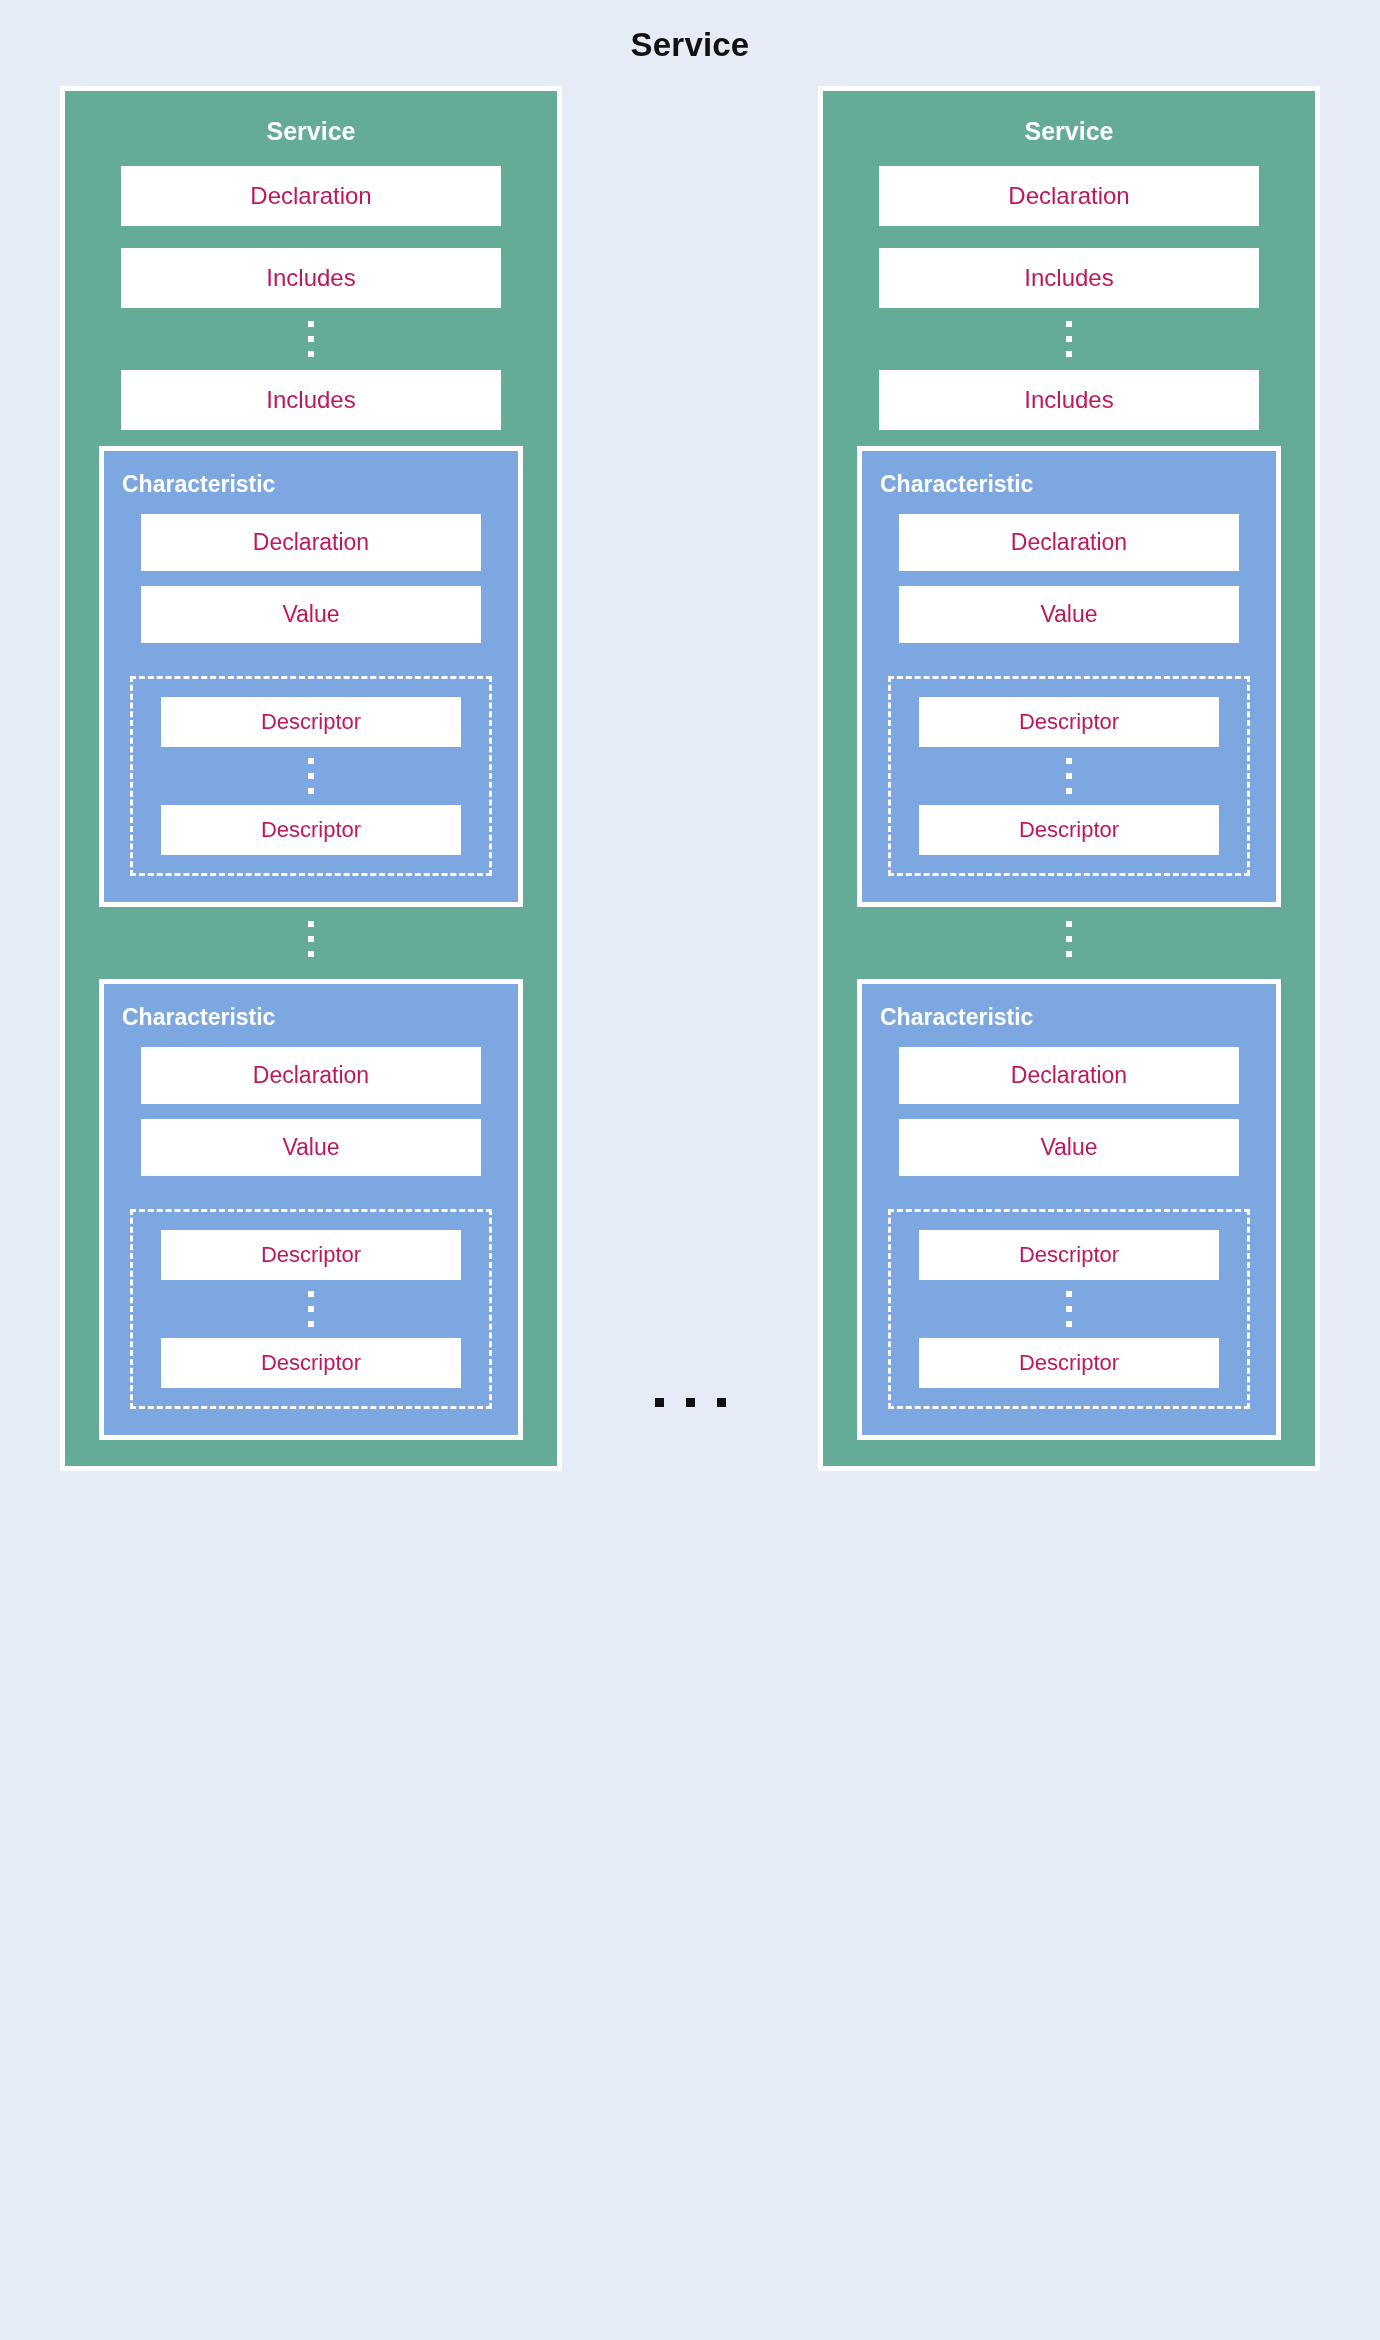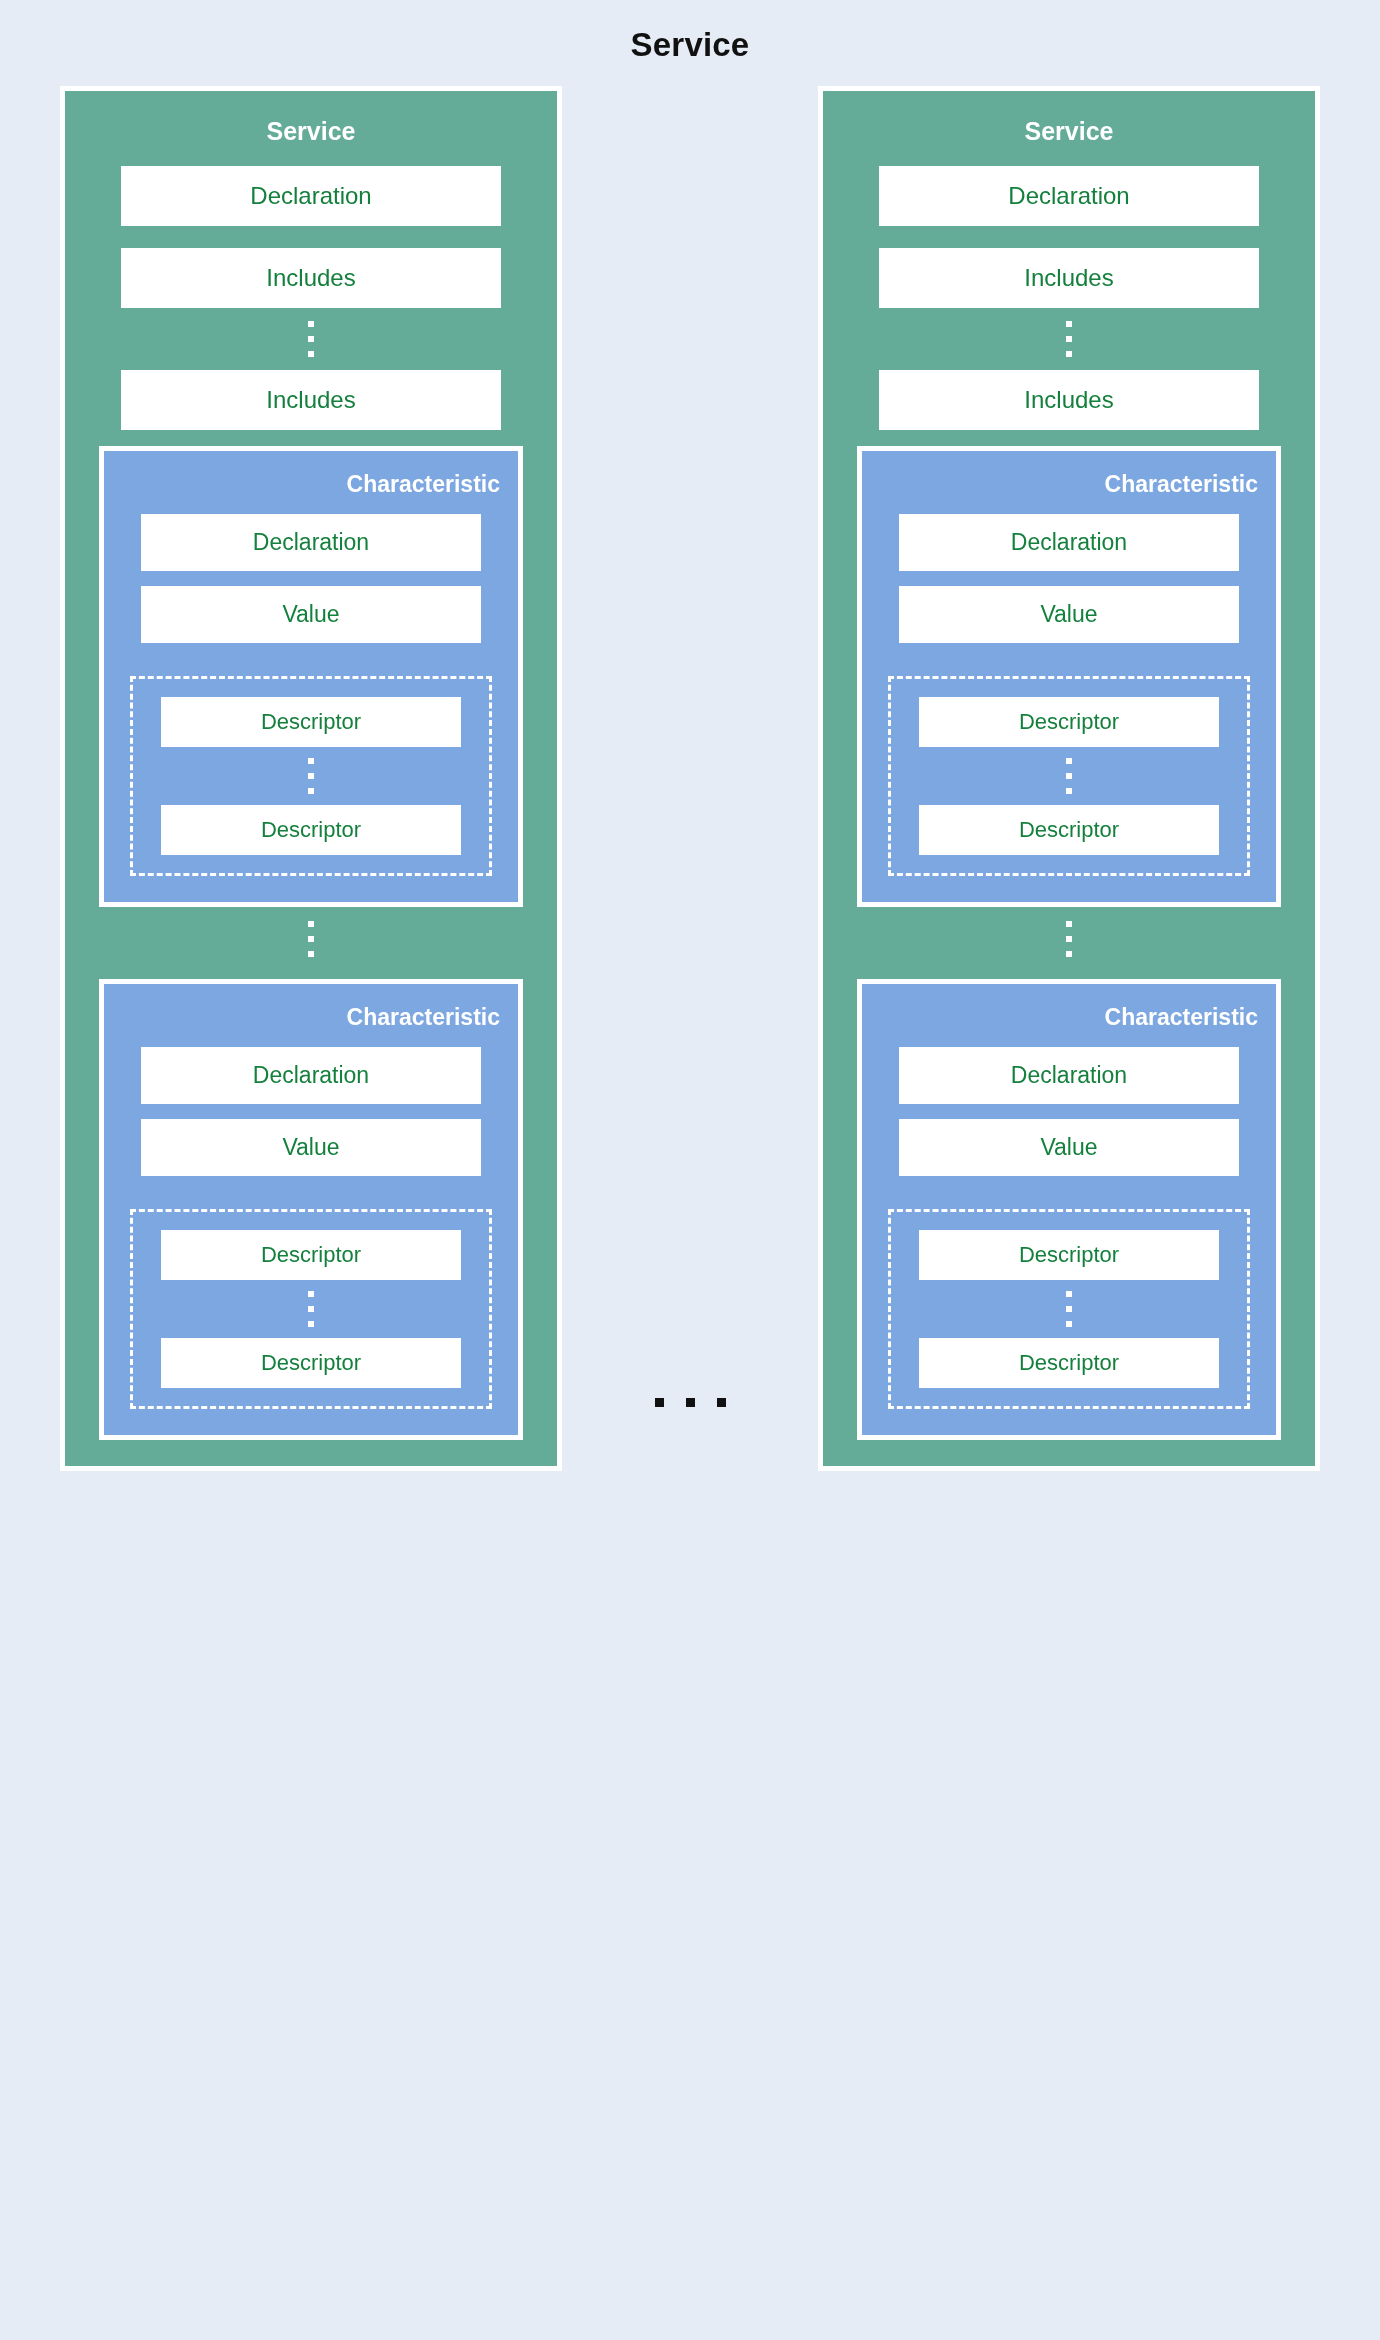--- a/index.html
+++ b/index.html
@@ -54,21 +54,21 @@
     text-align: center;
     color: #ffffff;
     font-size: 25px;
     font-weight: bold;
     margin: 8px 0 20px 0;
   }
 
   
   .leaf {
     background: #ffffff;
-    color: #15803d;
+    color: #be185d;
     font-size: 24px;
     text-align: center;
     padding: 16px 0;
     margin: 0 auto;
     box-sizing: border-box;
   }
   .leaf-service {
     width: 380px;
   }
 
@@ -96,21 +96,21 @@
     background: #7da7e0;
     border: 5px solid #ffffff;
     box-sizing: border-box;
     margin: 16px 12px 0 12px;
     padding: 14px 18px 26px 18px;
     display: flex;
     flex-direction: column;
   }
 
   .characteristic-title {
-    text-align: right;
+    text-align: left;
     color: #ffffff;
     font-size: 23px;
     font-weight: bold;
     margin: 6px 0 16px 0;
   }
 
   .leaf-char {
     width: 340px;
     font-size: 23px;
     padding: 15px 0;

